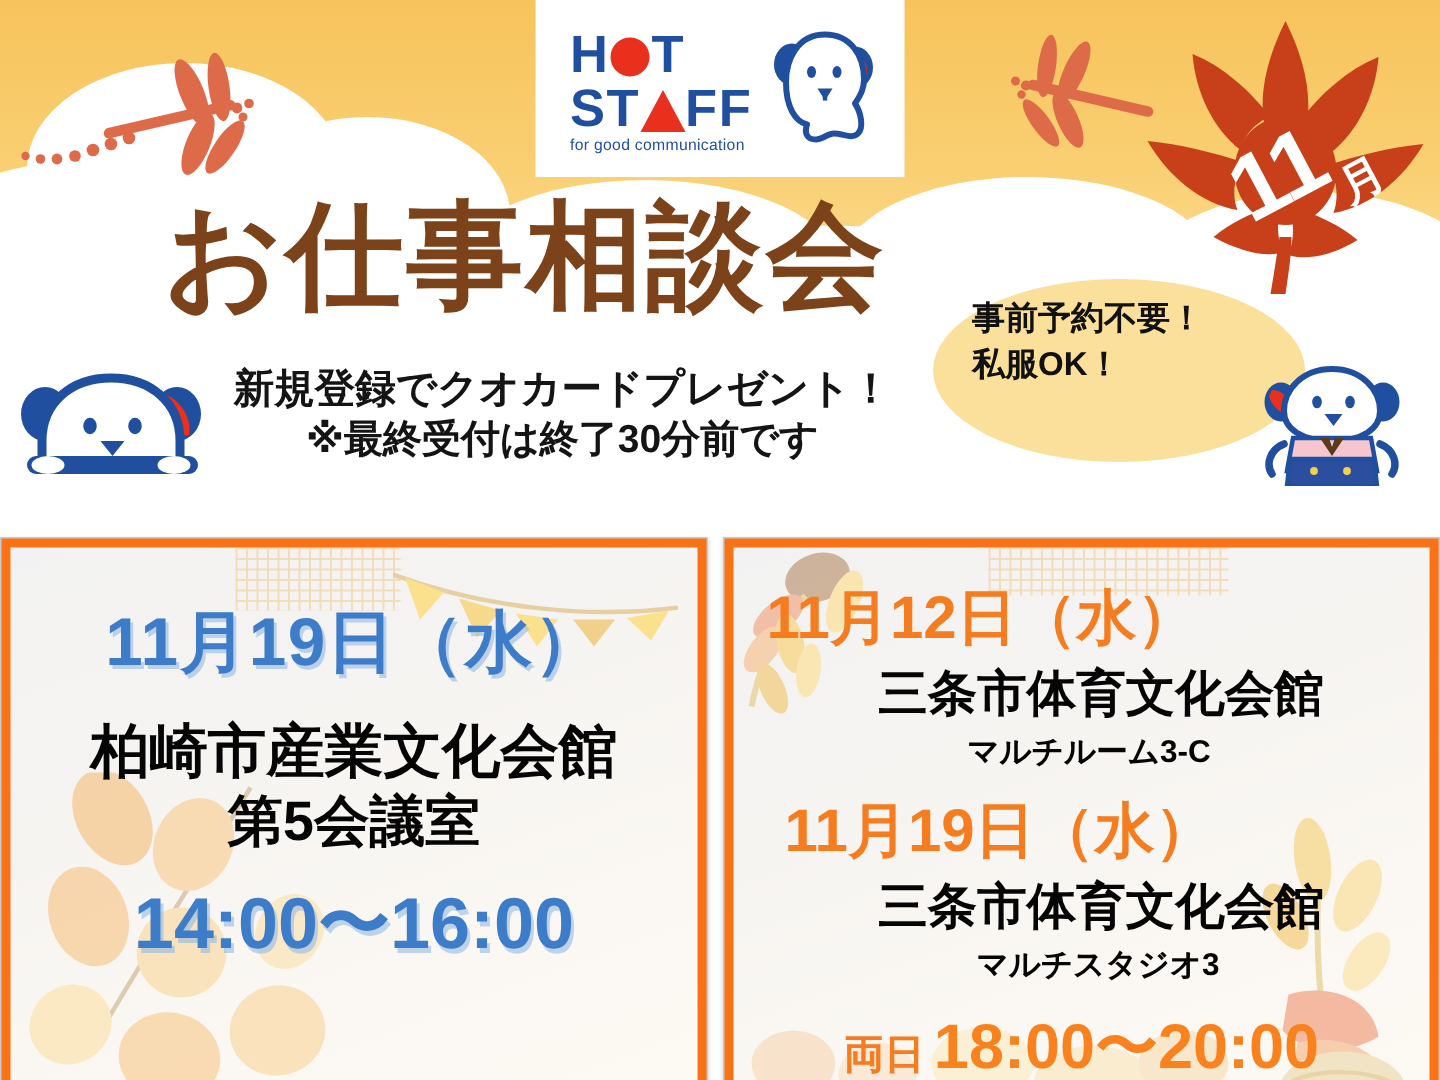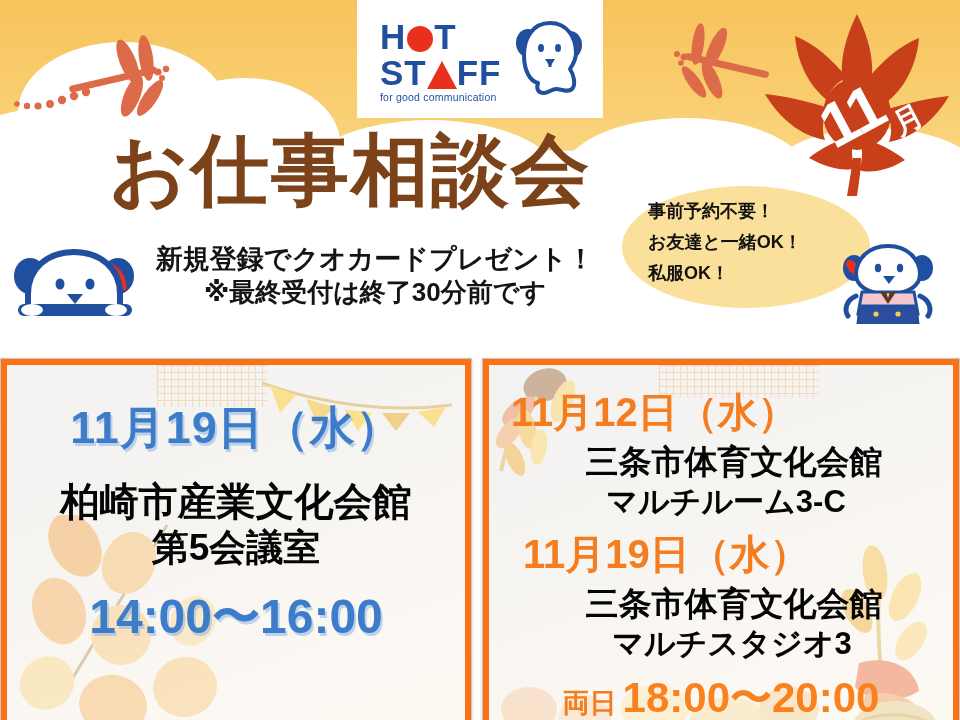--- a/index.html
+++ b/index.html
@@ -163,21 +163,21 @@
     border-radius: 50%;
     z-index: 4;
   }
   .bubble-text {
     position: absolute;
     left: 648px; top: 196px;
     width: 230px;
     z-index: 7;
   }
   .bubble-text div {
-    font-size: 18px;
+    font-size: 22px;
     font-weight: 700;
     color: #111111;
     line-height: 31px;
     white-space: nowrap;
   }
 
   
   .mascot-left {
     position: absolute;
     left: 12px; top: 246px;
@@ -259,21 +259,21 @@
     white-space: nowrap;
   }
   .place-black-sm {
     font-size: 33px;
     font-weight: 700;
     color: #050505;
     line-height: 41px;
     white-space: nowrap;
   }
   .room-black-sm {
-    font-size: 31px;
+    font-size: 21px;
     font-weight: 700;
     color: #050505;
     line-height: 39px;
     white-space: nowrap;
     text-align: center;
   }
   .time-row {
     display: flex;
     align-items: baseline;
     justify-content: center;
@@ -396,21 +396,20 @@
   <div class="main-title">お仕事相談会</div>
 
   <div class="subtitle">
     <div class="line1">新規登録でクオカードプレゼント！</div>
     <div class="line2">※最終受付は終了30分前です</div>
   </div>
 
   <div class="bubble"></div>
   <div class="bubble-text">
     <div>事前予約不要！</div>
-    <div>お友達と一緒OK！</div>
     <div>私服OK！</div>
   </div>
 
   <svg class="mascot-left" viewBox="0 0 126 74">
     <ellipse cx="18" cy="30" rx="16" ry="18" fill="#1f4f9e"></ellipse>
     <ellipse cx="106" cy="30" rx="16" ry="18" fill="#1f4f9e"></ellipse>
     <path d="M96 16 C108 20 116 32 114 44 C106 46 98 40 96 30 Z" fill="#e8301c"></path>
     <path d="M62 6 C36 6 16 22 16 48 L16 62 L108 62 L108 48 C108 22 88 6 62 6 Z" fill="#ffffff" stroke="#1f4f9e" stroke-width="6" stroke-linejoin="round"></path>
     <ellipse cx="48" cy="38" rx="4.5" ry="5.5" fill="#1f4f9e"></ellipse>
     <ellipse cx="78" cy="38" rx="4.5" ry="5.5" fill="#1f4f9e"></ellipse>

